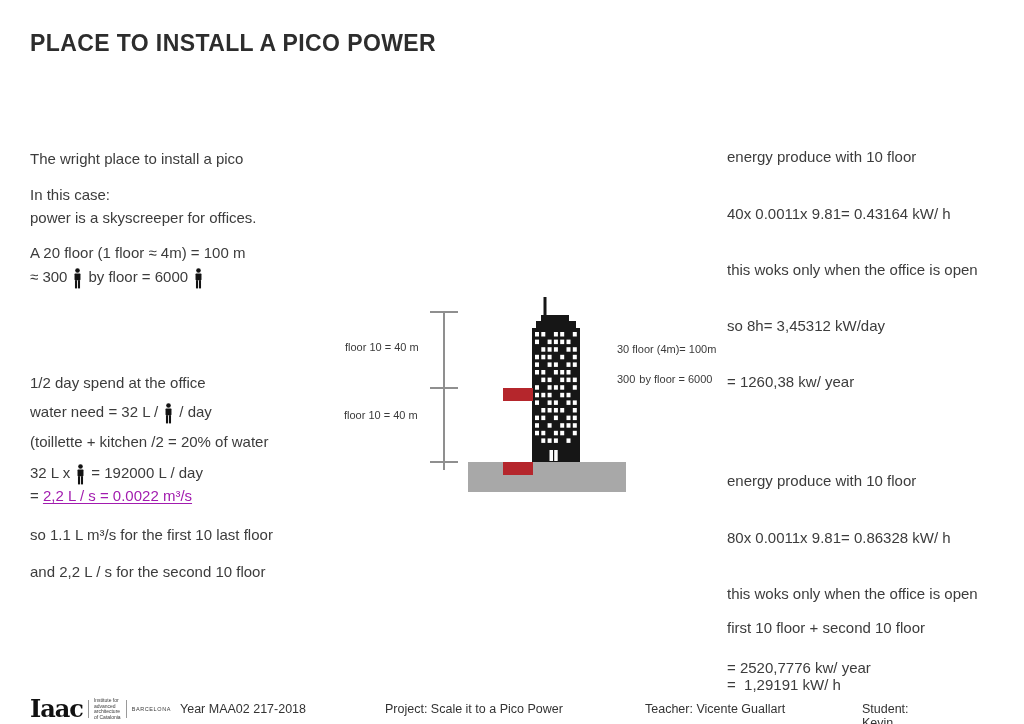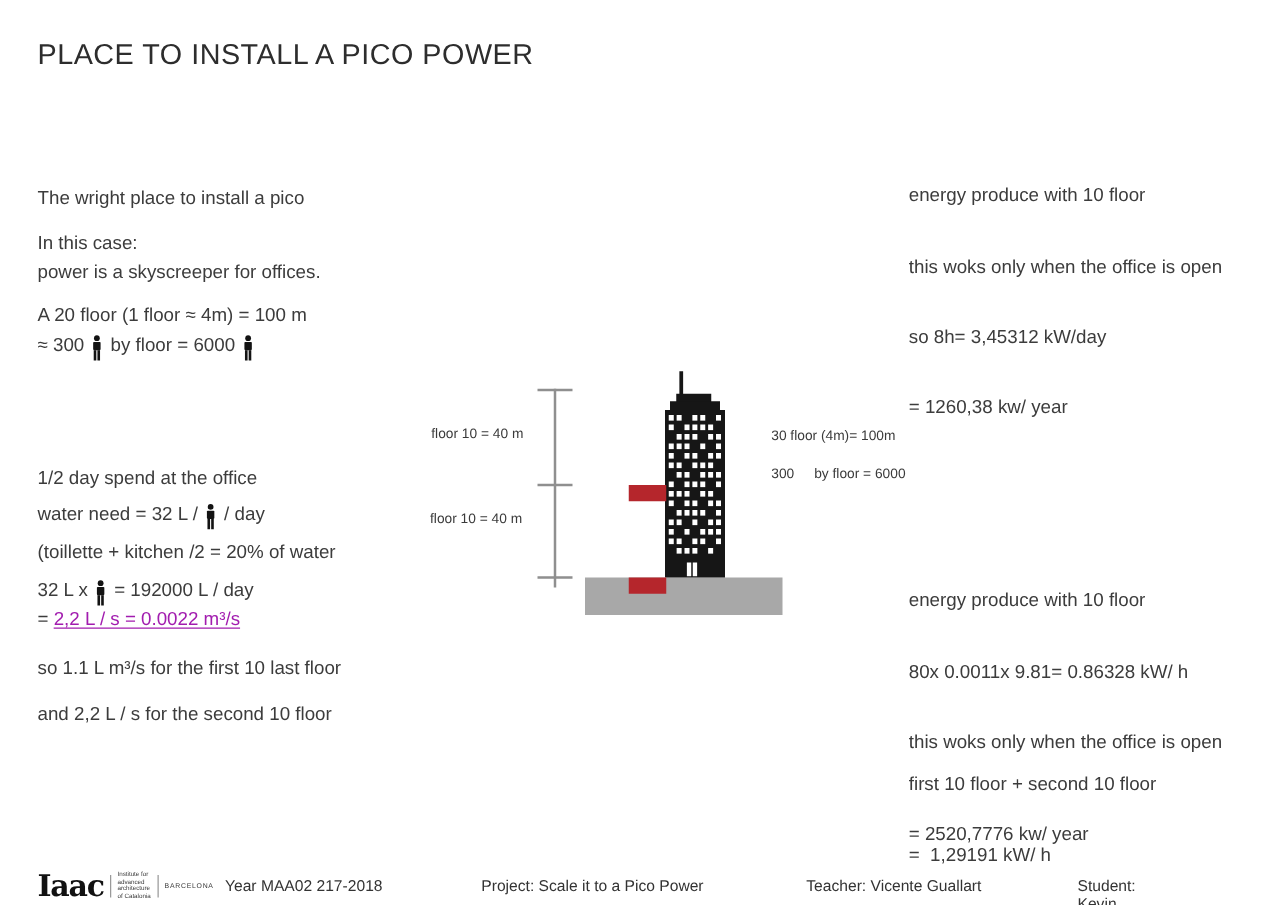--- a/index.html
+++ b/index.html
@@ -2,31 +2,31 @@
 <html><head>
 <meta charset="utf-8">
 <style>
   html,body { margin:0; padding:0; background:#ffffff; }
   #page {
     position:relative; width:1024px; height:724px; background:#ffffff;
     font-family:"Liberation Sans", sans-serif; color:#3c3c3c; overflow:hidden;
   }
   h1#title {
     position:absolute; left:30px; top:30px; margin:0;
-    font-size:23px; font-weight:400; letter-spacing:0.4px; color:#2d2d2d;
+    font-size:23px; font-weight:700; letter-spacing:0.4px; color:#2d2d2d;
   }
   .tb { position:absolute; font-size:15px; line-height:19.5px; white-space:pre; }
   .iconline { position:absolute; display:flex; gap:5px; font-size:15px; }
   .iconline span { line-height:17px; }
   .person { width:11px; height:21px; fill:#131313; flex:0 0 auto; }
   .redline { position:absolute; font-size:15px; }
   .redline .eq { color:#3c3c3c; }
   .redline .val { color:#a21caf; text-decoration:underline; text-underline-offset:2px; }
   .small-label { position:absolute; font-size:11px; line-height:13px; color:#3a3a3a; white-space:pre; }
-  .occ { display:flex; gap:16px; }
+  .occ { display:flex; gap:4px; }
   .rblock { position:absolute; font-size:15px; line-height:18.7px; white-space:pre; }
   .rtotal { margin-top:18px; }
   
   .vline { position:absolute; left:443px; top:311px; width:1.5px; height:159px; background:#8f8f8f; }
   .tick  { position:absolute; left:430px; width:28px; height:1.5px; background:#8f8f8f; }
   #building-svg { position:absolute; left:460px; top:295px; width:170px; height:200px; }
   
   #footer { position:absolute; left:0; top:696px; width:820px; height:28px; font-size:12.5px; color:#333; }
   .fitem { position:absolute; top:6px; }
   #iaac-logo { position:absolute; left:30px; top:0; display:flex; align-items:center; height:26px; }
@@ -202,20 +202,21 @@
   </svg>
 
   <div class="small-label" style="left:617px; top:343px;">30 floor (4m)= 100m</div>
   <div class="small-label occ" style="left:617px; top:373px;">
     <span>300</span>
     <span>by floor = 6000</span>
   </div>
 
   <div class="rblock" style="left:727px; top:111px;">
     <div>energy produce with 10 floor</div>
+    <div>40x 0.0011x 9.81= 0.43164 kW/ h</div>
     <div>this woks only when the office is open</div>
     <div>so 8h= 3,45312 kW/day</div>
     <div>= 1260,38 kw/ year</div>
   </div>
 
   <div class="rblock" style="left:727px; top:435px;">
     <div>energy produce with 10 floor</div>
     <div>80x 0.0011x 9.81= 0.86328 kW/ h</div>
     <div>this woks only when the office is open</div>
     <div class="rtotal">= 2520,7776 kw/ year</div>

